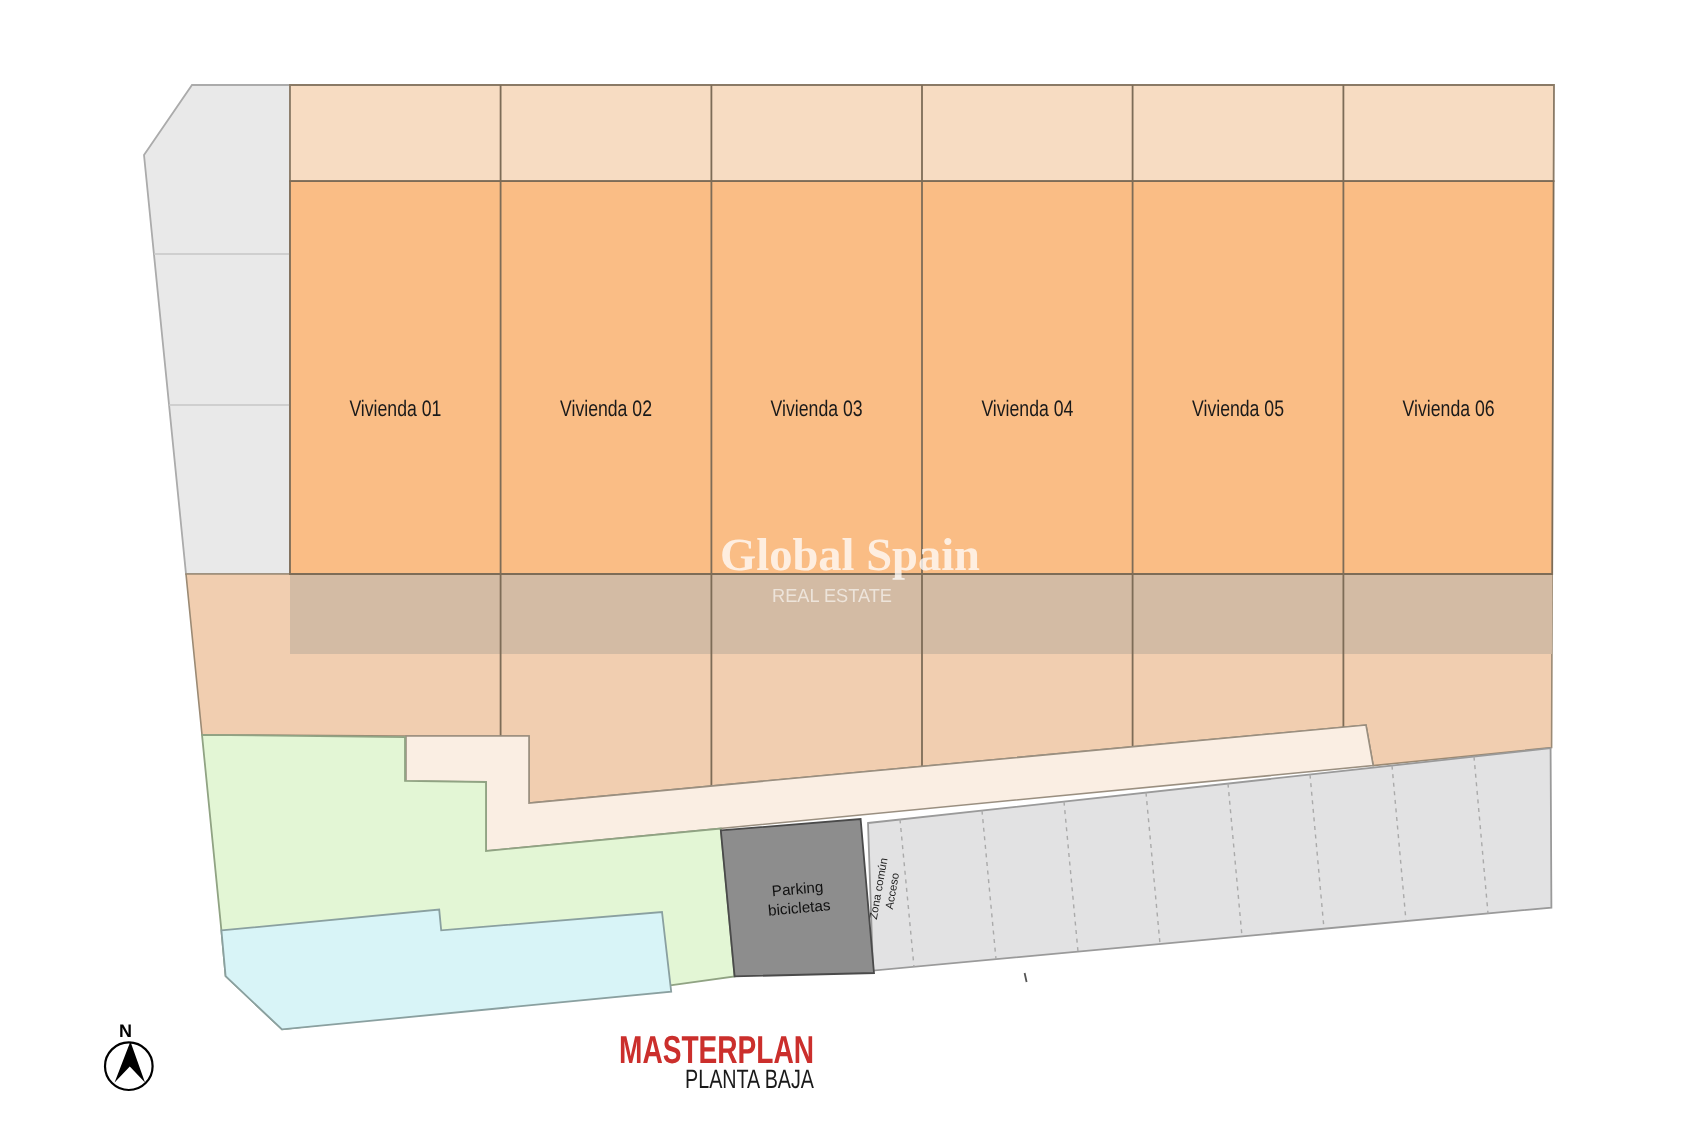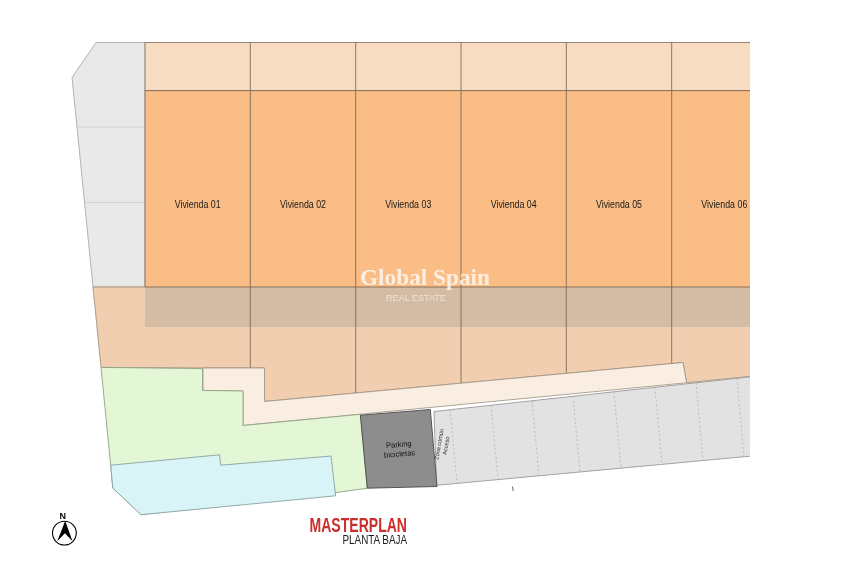--- a/index.html
+++ b/index.html
@@ -1,16 +1,16 @@
 <!DOCTYPE html>
 <html><head>
 <meta charset="utf-8">
 <style>
   html,body{margin:0;padding:0;background:#ffffff;}
-  .page{position:relative;width:750px;height:572px;background:#ffffff;overflow:hidden;
+  .page{position:relative;width:850px;height:572px;background:#ffffff;overflow:hidden;
         font-family:"Liberation Sans", sans-serif;}
   svg{display:block;}
 </style>
 </head>
 <body>
 <div class="page">
 <svg width="850" height="572" viewBox="0 0 850 572">
 
   <polygon points="96,42.5 145,42.5 145,287 93,287 72,77.5" fill="#e9e9e9" stroke="#ababab" stroke-width="0.9"></polygon>
 

